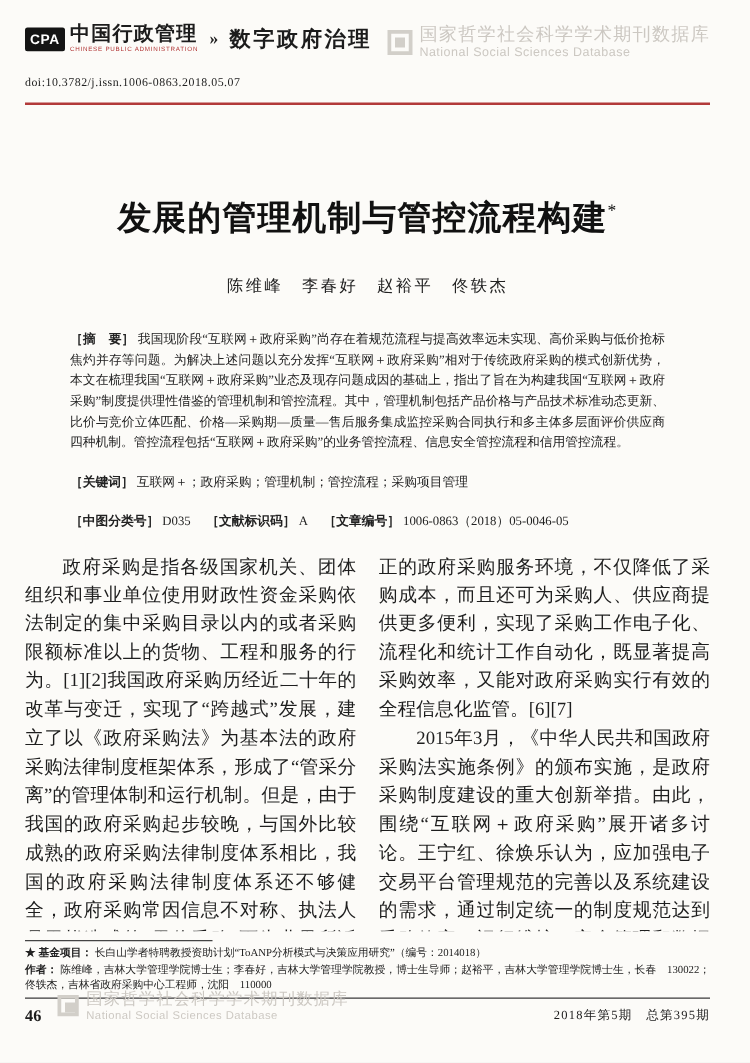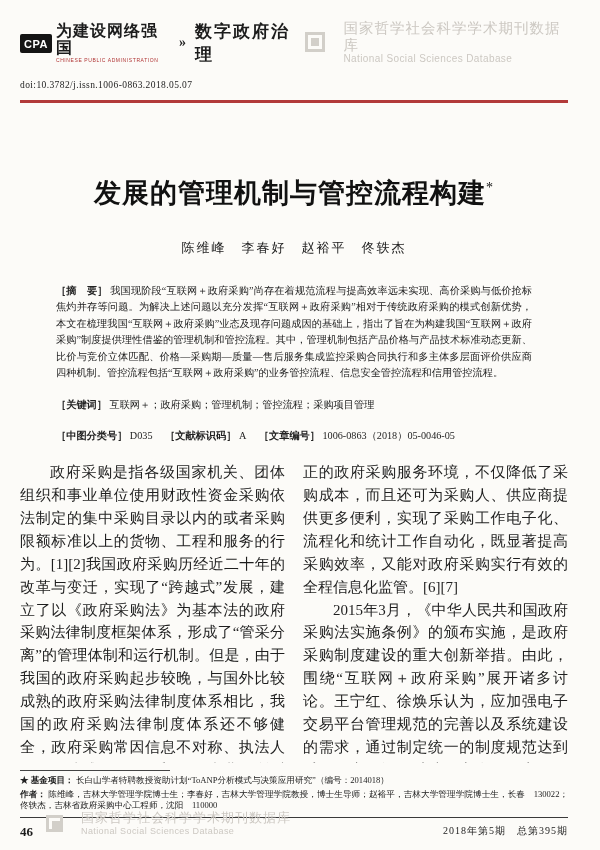--- a/index.html
+++ b/index.html
@@ -12,21 +12,21 @@
   .masthead { display:flex; justify-content:space-between; align-items:flex-start; }
   .masthead-left { display:flex; align-items:center; gap:7px; }
   .logo { display:flex; align-items:center; gap:4px; }
   .logo-mark { background:#141414; color:#fff; font-family:"Liberation Sans",sans-serif;
                font-weight:bold; font-size:11px; padding:4px 4px 3px; letter-spacing:.5px; border-radius:2px; }
   .logo-cn { font-size:16px; font-weight:bold; letter-spacing:1px; line-height:1.05; }
   .logo-sub { font-size:5px; color:#b03434; letter-spacing:.6px; font-family:"Liberation Sans",sans-serif; }
   .chevron { font-size:14px; font-weight:bold; color:#222; margin:0 2px; }
   .section-title { font-size:17px; font-weight:bold; letter-spacing:2px; }
 
-  .wm { display:flex; align-items:center; gap:18px; color:#ccc8c2; }
+  .wm { display:flex; align-items:center; gap:6px; color:#ccc8c2; }
   .wm-icon { width:20px; height:20px; border:3px solid #d2cfc9; position:relative; flex:0 0 auto; }
   .wm-icon::after { content:""; position:absolute; left:3px; top:3px; width:8px; height:8px; background:#d2cfc9; }
   .wm-cn { font-size:14.5px; letter-spacing:1px; line-height:1.15; }
   .wm-en { font-size:10px; letter-spacing:.4px; font-family:"Liberation Sans",sans-serif; }
 
   
   .doi { margin-top:14px; font-size:9.5px; letter-spacing:.4px; color:#222; }
   .red-rule { margin-top:10px; height:2.5px; background:#b23a3a; }
 
   
@@ -67,21 +67,21 @@
 </head>
 <body>
 
 <div class="page">
 
   <div class="masthead">
     <div class="masthead-left">
       <div class="logo">
         <span class="logo-mark">CPA</span>
         <span>
-          <div class="logo-cn">为建设网络强国</div>
+          <div class="logo-cn">中国行政管理</div>
           <div class="logo-sub">CHINESE PUBLIC ADMINISTRATION</div>
         </span>
       </div>
       <span class="chevron">»</span>
       <span class="section-title">数字政府治理</span>
     </div>
     <div class="wm">
       <span class="wm-icon"></span>
       <span>
         <div class="wm-cn">国家哲学社会科学学术期刊数据库</div>

